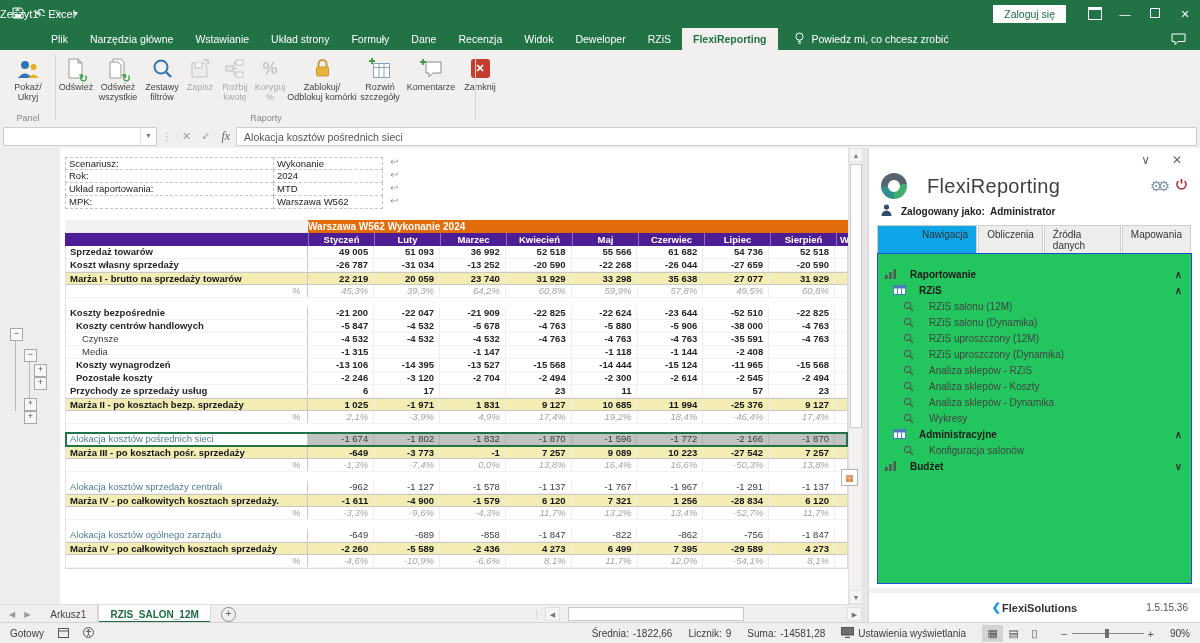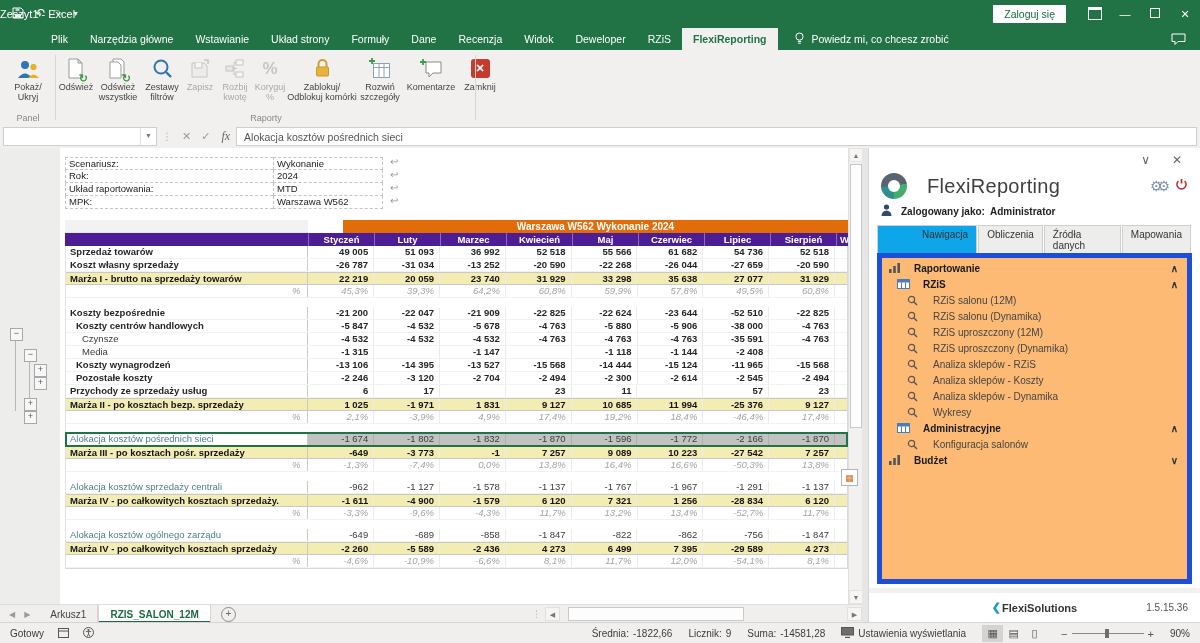--- a/index.html
+++ b/index.html
@@ -56,21 +56,21 @@
 
   .rep{position:absolute;left:5px;top:9px;width:783px;}
   .rep-title{position:relative;height:21px;line-height:20px;font-size:11.5px;font-weight:bold;color:#1a1a1a;border-bottom:1px solid #cfcfcf;padding-left:3px;white-space:nowrap;}
   .tline{position:absolute;left:208px;top:0;bottom:0;width:1px;background:#d4d4d4;}
   .prow{display:flex;height:13px;font-size:9.5px;align-items:flex-start;}
   .pl{width:208px;height:13px;line-height:12px;border:1px dashed #c6c6c6;border-top:none;border-right:none;padding-left:3px;color:#222;box-sizing:border-box;}
   .pv{width:110px;height:13px;line-height:12px;border:1px dashed #c6c6c6;border-top:none;padding-left:3px;color:#222;box-sizing:border-box;background:#fff;}
   .picon{margin-left:7px;color:#9a9a9a;font-size:10px;line-height:10px;}
   .bandrow{display:flex;height:13px;margin-top:11px;}
   .bandspace{width:243px;background:#f2f2f2;border-bottom:1px solid #e6e6e6;}
-  .band{flex:1;background:#e26b0a;color:#fff;font-weight:bold;font-size:10px;text-align:center;line-height:13px;margin-left:35px;}
+  .band{flex:1;background:#e26b0a;color:#fff;font-weight:bold;font-size:10px;text-align:left;line-height:13px;}
   .mrow{display:flex;height:13px;background:#4c1d95;}
   .mspace{width:243px;}
   .mcell{width:66px;color:#fff;font-weight:bold;font-size:9.5px;text-align:center;line-height:13px;border-left:1px solid rgba(255,255,255,.35);box-sizing:border-box;}
   .mcell.slv{width:12px;overflow:hidden;text-align:left;padding-left:3px;}
   .trows{border-left:1px solid #e3e3e3;border-right:1px solid #dadada;border-bottom:1px solid #d8d8d8;}
   .trow{display:flex;height:13px;box-sizing:border-box;border-bottom:1px solid #f2f2f2;position:relative;}
   .trow.spacer{height:9px;border-bottom:none;}
   .lcell{width:243px;font-size:9.5px;line-height:12px;padding-left:4px;overflow:hidden;white-space:nowrap;border-right:1px solid #c9c9c9;box-sizing:border-box;}
   .vcell{width:66px;font-size:9.5px;line-height:12px;text-align:right;padding-right:5px;border-right:1px solid #ececec;box-sizing:border-box;overflow:hidden;white-space:nowrap;}
   .vcell.slv{width:12px;border-right:none;padding-right:0;}
@@ -98,21 +98,21 @@
   .pane-brand{display:flex;align-items:center;padding:1px 12px 3px;}
   .logo{width:26px;height:26px;border-radius:50%;background:conic-gradient(#59656e 0 22%,#41ae6e 22% 50%,#2f8f8d 50% 74%,#59656e 74% 100%);position:relative;}
   .logo::after{content:"";position:absolute;left:7px;top:7px;width:12px;height:12px;background:#fff;border-radius:50%;}
   .brand-title{font-size:20px;color:#3f3f3f;margin-left:20px;letter-spacing:.3px;}
   .brand-icons{margin-left:auto;display:flex;align-items:center;gap:10px;}
   .gears{color:#7e93aa;font-size:14px;letter-spacing:-5px;}
   .pane-login{display:flex;align-items:center;gap:9px;padding:2px 12px 5px;font-size:10px;font-weight:bold;color:#222;}
   .pane-tabs{display:flex;padding:2px 8px 0;gap:0;}
   .ptab{font-size:10px;padding:3px 8px 2px;border:1px solid #cfcfcf;border-bottom:none;background:#ededec;color:#333;margin-right:1px;}
   .ptab.active{background:#0ea5e9;padding-left:44px;}
-  .tree{flex:1;margin:0 8px;border:5px solid #1d4ed8;overflow:hidden;padding-top:2px;background:#fdba74;}
+  .tree{flex:1;margin:0 8px;border:1px solid #1d4ed8;overflow:hidden;padding-top:12px;background:#22c55e;}
   .tnode{height:16px;display:flex;align-items:center;font-size:10px;color:#444;}
   .tnode.section{font-weight:bold;color:#1a1a1a;}
   .tnode .nicon{display:flex;align-items:center;}
   .tnode .nlabel{margin-left:13px;white-space:nowrap;}
   .tnode .chev{margin-left:auto;margin-right:9px;font-size:10px;font-weight:bold;color:#333;}
   .tnode.lvl0{padding-left:7px;}
   .tnode.lvl1{padding-left:15px;}
   .tnode.item{padding-left:25px;}
   .tnode.item .nlabel{margin-left:15px;}
   .pane-gap{height:5px;background:#f2f1f0;margin-top:4px;}

